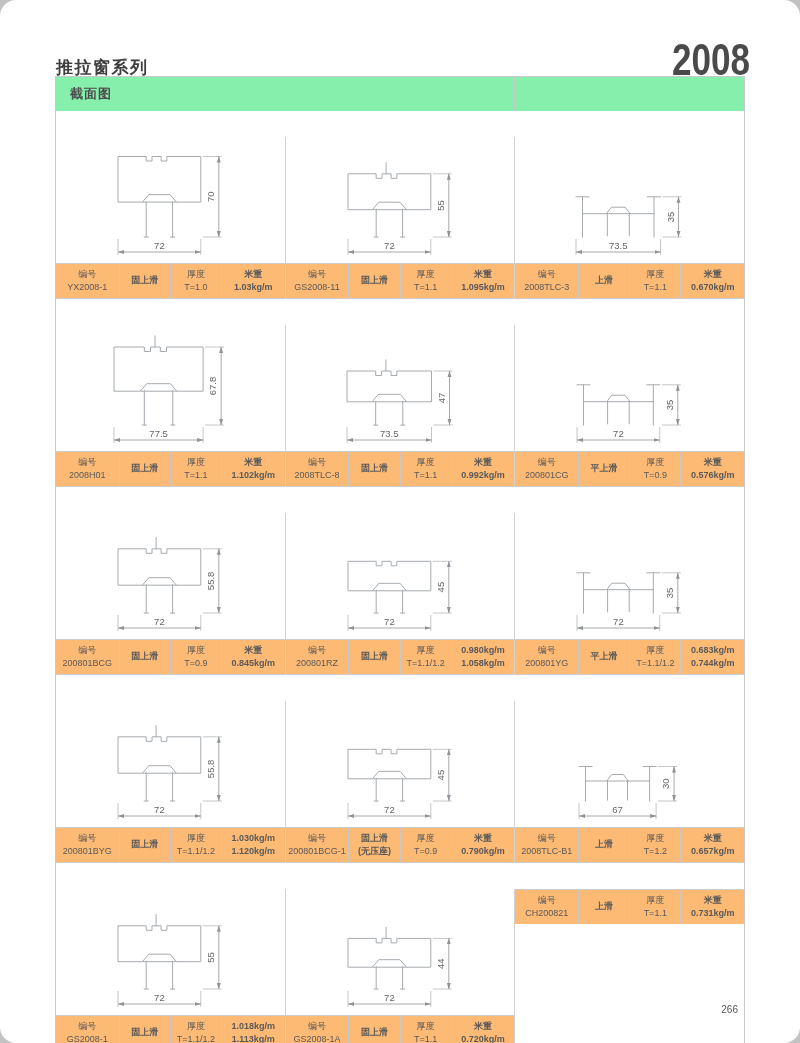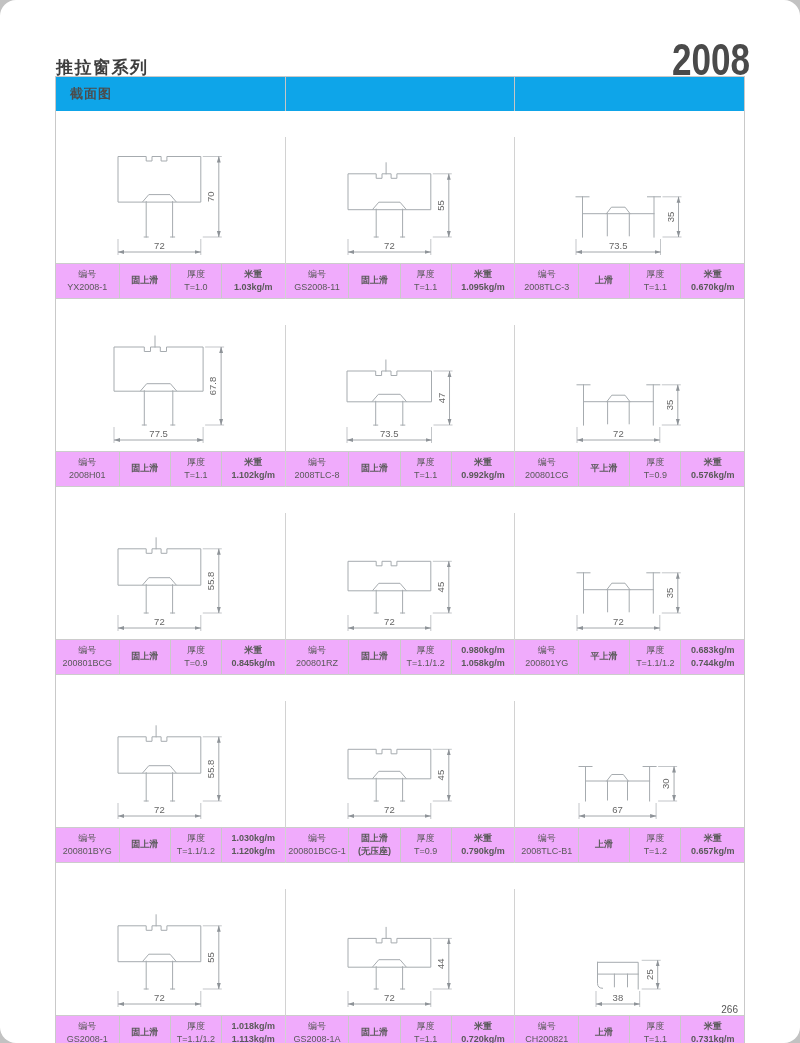--- a/index.html
+++ b/index.html
@@ -25,33 +25,33 @@
     position:absolute;right:50px;top:34px;
     font-size:45px;font-weight:bold;color:#4a4a4a;
     transform:scaleX(.78);transform-origin:right center;
     letter-spacing:0;
   }
   
   .tbl{
     margin:0 55px;width:690px;box-sizing:border-box;
     border:1px solid #c9c9c9;
   }
-  .thead{display:flex;background:#0ea5e9;height:34px;}
+  .thead{display:flex;background:#86efac;height:34px;}
   .th{
     flex:1;display:flex;align-items:center;padding-left:14px;
     border-right:1px solid #c6c6c6;
     color:#4c4c4c;font-size:13px;font-weight:bold;letter-spacing:1px;
   }
   .th:last-child{border-right:none;}
   .prow{display:flex;margin-top:26px;}
   .pcell{flex:1;border-right:1px solid #d2d2d2;min-width:0;}
   .pcell:last-child{border-right:none;}
   .drawing{height:126px;position:relative;overflow:hidden;}
   .strip{
-    display:flex;height:34px;background:#f0abfc;
+    display:flex;height:34px;background:#fdba74;
     border-top:1px solid #cccccc;border-bottom:1px solid #cccccc;justify-content:center;
   }
   .prow:last-child .strip{border-bottom:none;}
   .sc{
     display:flex;flex-direction:column;justify-content:center;align-items:center;
     border-right:1px solid #c9c9c9;
     font-size:9px;color:#595959;line-height:1.45;text-align:center;
     min-width:0;overflow:hidden;
   }
   .sc:last-child{border-right:none;font-weight:bold;}
@@ -645,39 +645,20 @@
                 <div class="lbl">厚度</div>
                 <div class="val">T=1.1</div>
               </div>
               <div class="sc c4">
                 <div class="lbl">米重</div>
                 <div class="val">0.720kg/m</div>
               </div>
             </div>
           </div>
           <div class="pcell">
-            <div class="drawing"><svg width="228" height="126" viewBox="0 0 228 126">
-                <defs>
-                  <marker id="arrow14" viewBox="0 0 8 6" refX="7.5" refY="3" markerWidth="8" markerHeight="6" orient="auto-start-reverse">
-                    <path d="M8 3 L0 0.6 L0 5.4 Z" fill="#8e9398"></path>
-                  </marker>
-                </defs>
-                <g transform="translate(81 71.3)">
-                  <path class="shape" d="M1.5 2 V23 q0 5 5 5 M1.5 2 H42.2 V28.7 M1.5 13.8 H42.2"></path>
-                  <path class="shape" d="M18.4 13.8 V26.5 M31.5 13.8 V26.5"></path>
-                </g>
-                <line class="ext" x1="81" y1="102" x2="81" y2="118"></line>
-                <line class="ext" x1="124.7" y1="102" x2="124.7" y2="118"></line>
-                <line class="dim" x1="81" y1="115" x2="124.7" y2="115" marker-start="url(#arrow14)" marker-end="url(#arrow14)"></line>
-                <text class="dt" x="102.9" y="112" text-anchor="middle">38</text>
-                <line class="ext" x1="126.7" y1="71.3" x2="145.7" y2="71.3"></line>
-                <line class="ext" x1="126.7" y1="100" x2="145.7" y2="100"></line>
-                <line class="dim" x1="142.7" y1="71.3" x2="142.7" y2="100" marker-start="url(#arrow14)" marker-end="url(#arrow14)"></line>
-                <text class="dt" text-anchor="middle" transform="translate(137.7 85.6) rotate(-90)">25</text>
-              </svg></div>
             <div class="strip">
               <div class="sc c1">
                 <div class="lbl">编号</div>
                 <div class="val">CH200821</div>
               </div>
               <div class="sc c2">
                 <div class="val">上滑</div>
               </div>
               <div class="sc c3">
                 <div class="lbl">厚度</div>

